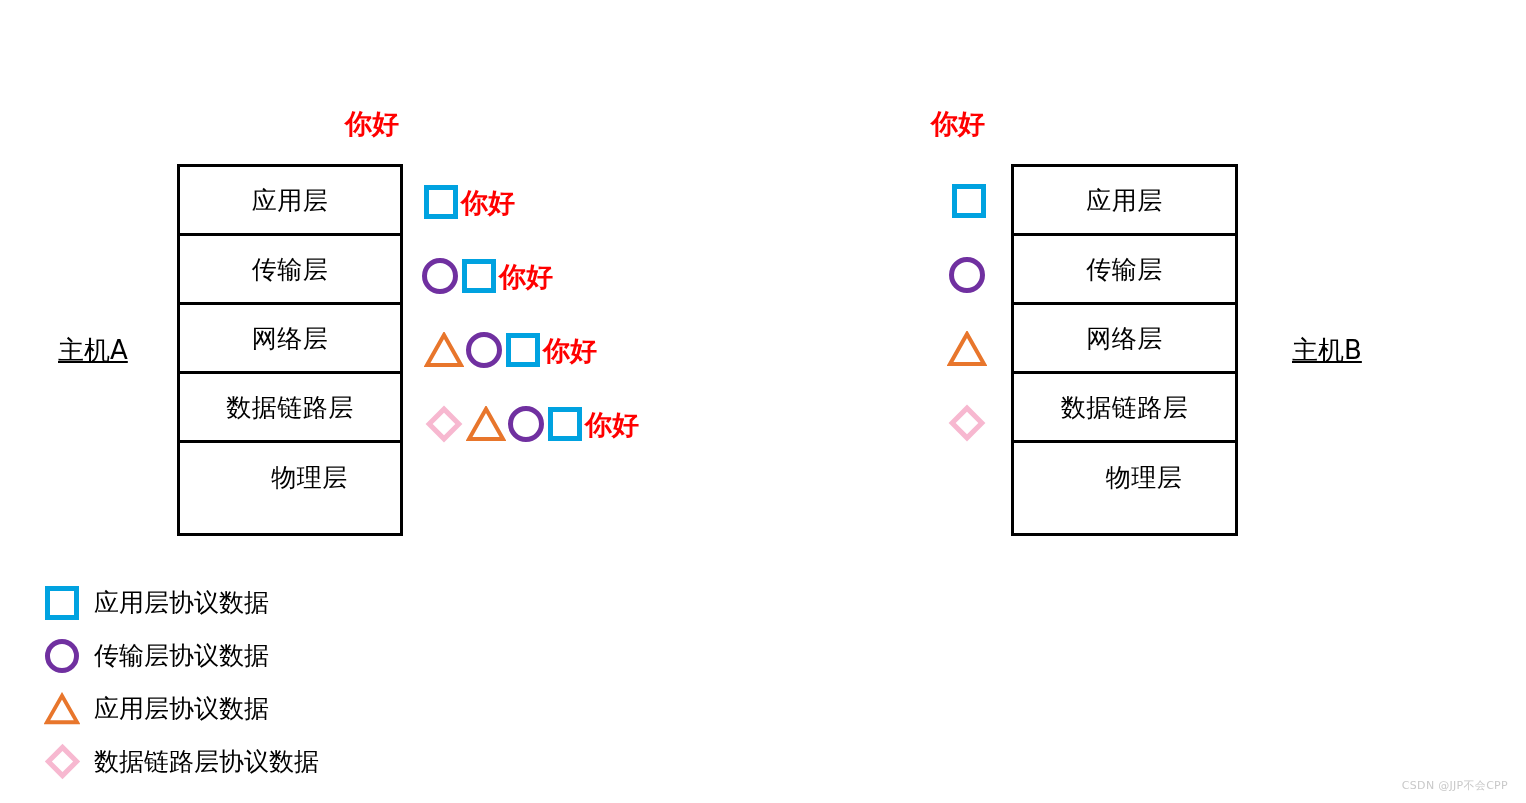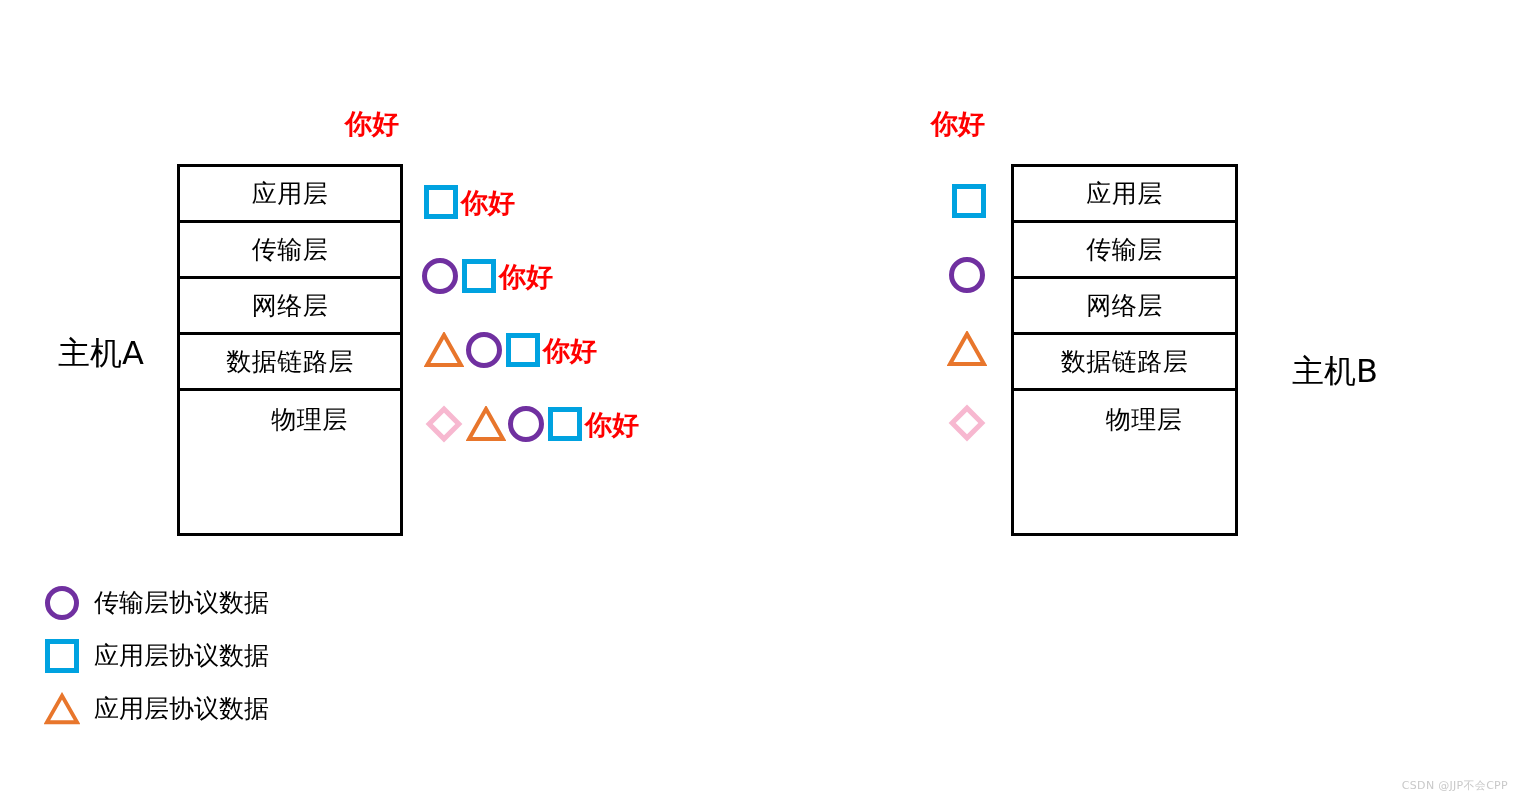--- a/index.html
+++ b/index.html
@@ -36,31 +36,32 @@
   .layer-label {
     font-size: 25px;
     line-height: 1;
     color: #000000;
     letter-spacing: 0.5px;
     white-space: nowrap;
   }
 
   #stack-a { left: 177px; top: 164px; width: 226px; height: 372px; }
   #stack-b { left: 1011px; top: 164px; width: 227px; height: 372px; }
-  #stack-a .layer-row, #stack-b .layer-row { height: 56px; align-items: center; }
+  #stack-a .layer-row, #stack-b .layer-row { height: 69px; align-items: center; }
 
   
   .host-name {
-    font-size: 32px;
+    font-size: 26px;
     line-height: 1;
     white-space: nowrap;
     color: #000000;
+    text-decoration: underline;
   }
   #host-a-name { left: 58px; top: 337px; }
-  #host-b-name { left: 1292px; top: 355px; }
+  #host-b-name { left: 1292px; top: 337px; }
 
   
   .msg-top {
     font-size: 27px;
     font-weight: 700;
     color: #FF0000;
     line-height: 1;
     white-space: nowrap;
   }
   #msg-top-a { left: 345px; top: 110px; }
@@ -257,37 +258,43 @@
   </span>
 </div>
 <div class="decap-item" id="decap-link">
   <span class="shape-diamond" style="width:26px;height:26px;display:block;"></span>
 </div>
 
 <div id="legend">
 
   <div class="legend-item">
     <span class="legend-icon">
+      <span class="shape-square" style="width:34px;height:34px;display:block;"></span>
+    </span>
+    <span class="legend-text">应用层协议数据</span>
+  </div>
+
+  <div class="legend-item">
+    <span class="legend-icon">
       <span class="shape-circle" style="width:34px;height:34px;display:block;"></span>
     </span>
     <span class="legend-text">传输层协议数据</span>
-  </div>
-
-  <div class="legend-item">
-    <span class="legend-icon">
-      <span class="shape-square" style="width:34px;height:34px;display:block;"></span>
-    </span>
-    <span class="legend-text">应用层协议数据</span>
   </div>
 
   <div class="legend-item">
     <span class="legend-icon">
       <svg width="38" height="34" viewBox="0 0 38 34" aria-hidden="true">
         <polygon points="19,3 35,31 3,31" fill="none" stroke="#E8762C" stroke-width="4" stroke-linejoin="miter"></polygon>
       </svg>
     </span>
     <span class="legend-text">应用层协议数据</span>
   </div>
 
+  <div class="legend-item">
+    <span class="legend-icon">
+      <span class="shape-diamond" style="width:25px;height:25px;display:block;"></span>
+    </span>
+    <span class="legend-text">数据链路层协议数据</span>
+  </div>
 
 </div>
 
 <div id="watermark">CSDN @JJP不会CPP</div>
 
 </body></html>

